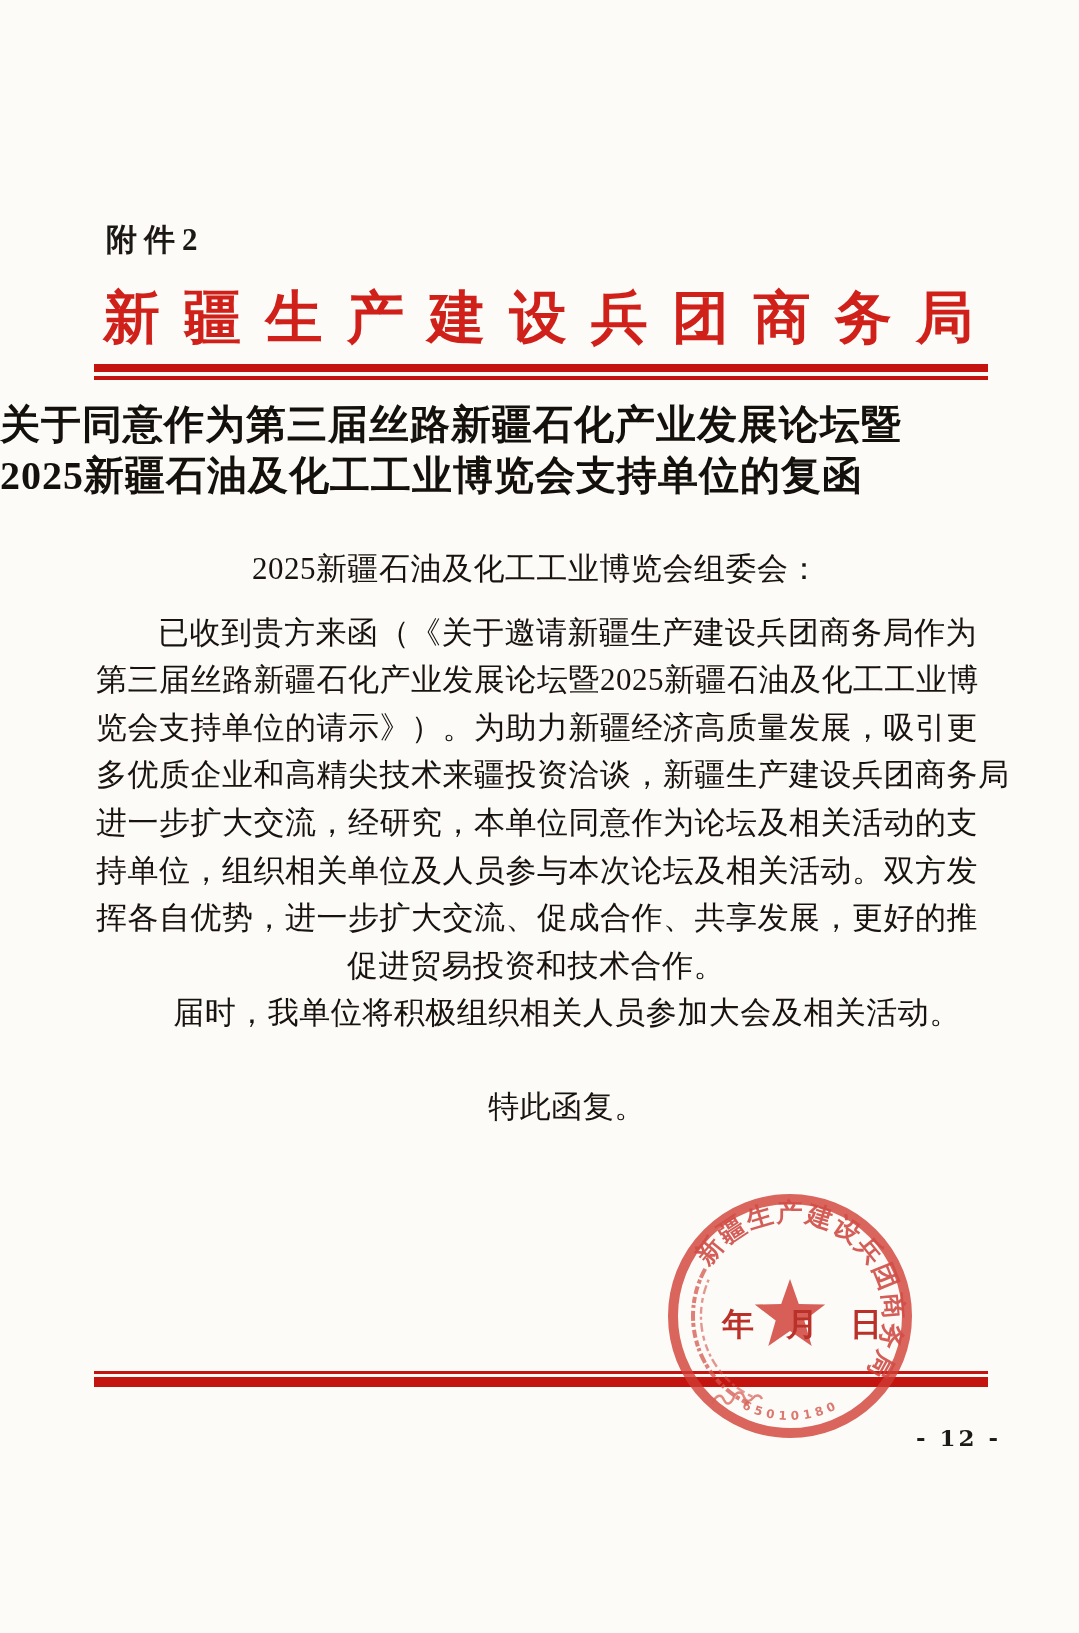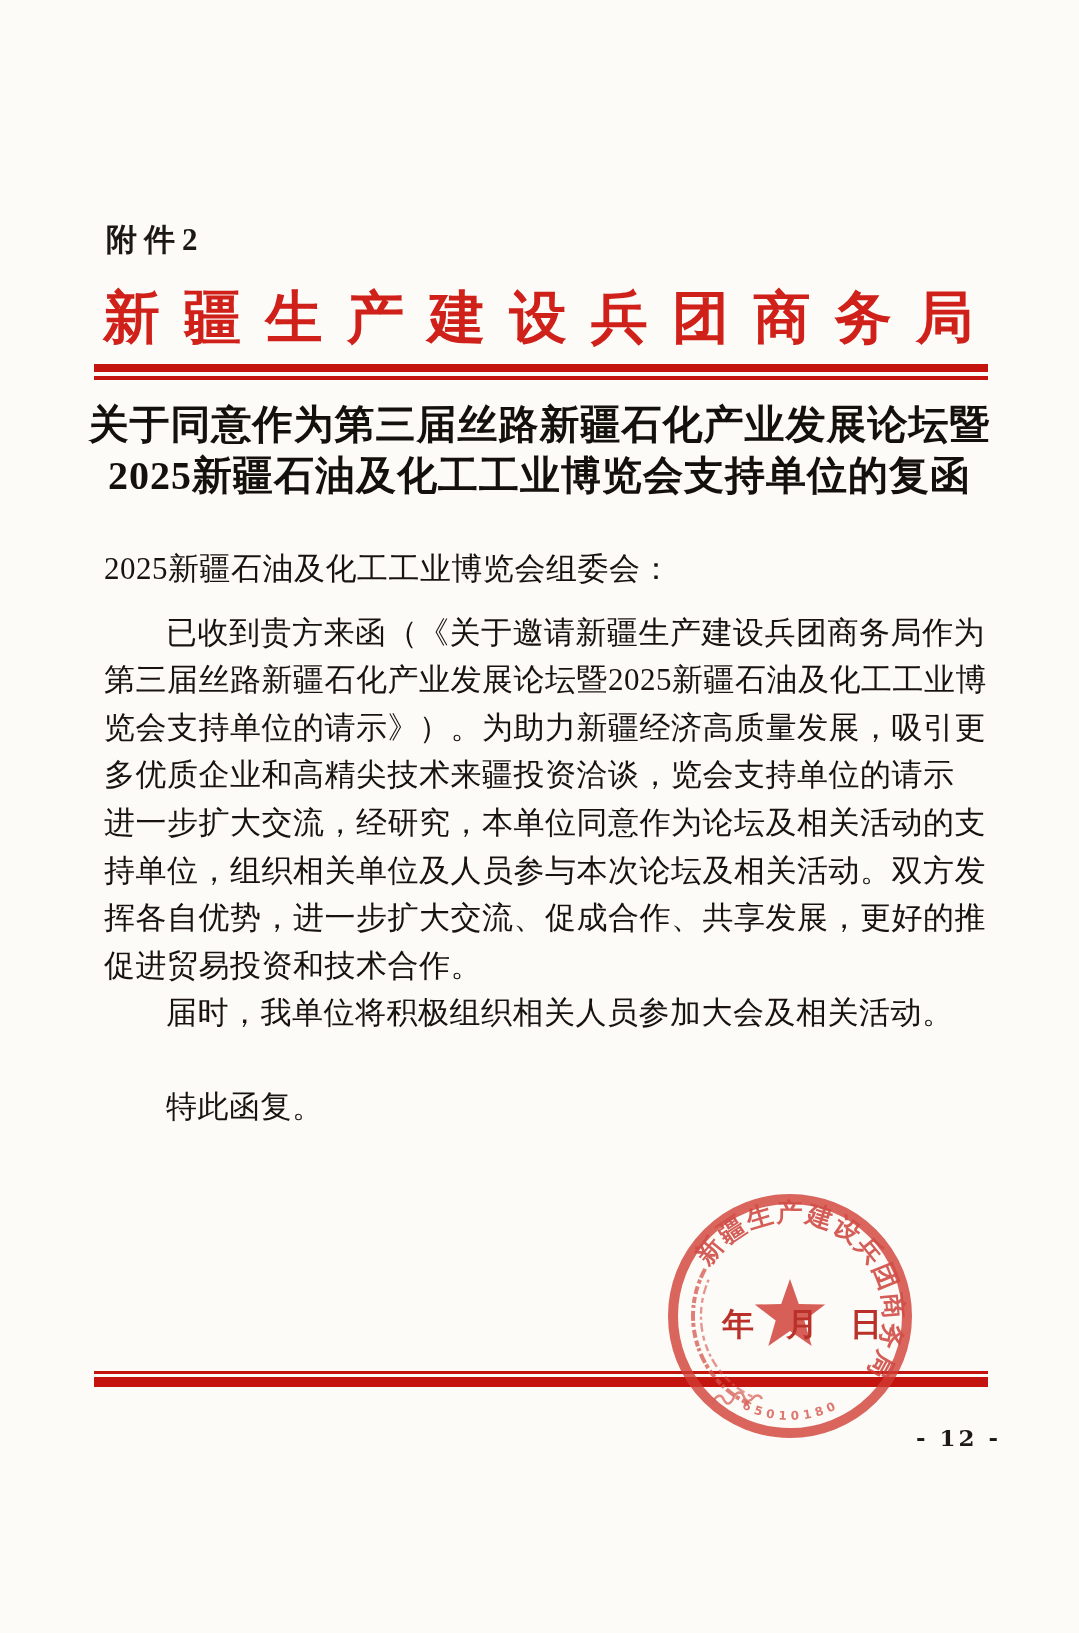--- a/index.html
+++ b/index.html
@@ -21,27 +21,28 @@
     text-align:justify;text-align-last:justify;
     white-space:nowrap;line-height:64px;
   }
   .rule{position:absolute;left:94px;width:894px;background:#c41410;}
   .rule-header-thick{top:364px;height:8px;}
   .rule-header-thin{top:376px;height:4px;}
   .rule-footer-thin{top:1371px;height:3px;}
   .rule-footer-thick{top:1377px;height:10px;}
   .doc-title{
     position:absolute;left:0;top:399px;width:1079px;
-    text-align:center;font-size:40px;font-weight:700;
+    text-align:left;font-size:40px;font-weight:700;
     color:#14100c;line-height:51px;letter-spacing:1px;
   }
   .body-text{
-    position:absolute;left:104px;top:545px;width:880px;
+    position:absolute;left:96px;top:545px;width:880px;
     font-size:31px;line-height:47.6px;color:#18130e;
     letter-spacing:0.5px;
+    text-align:center;
   }
   .body-text .line{white-space:nowrap;}
   .para1 .line:first-child{text-indent:2em;margin-top:16px;}
   .indent{text-indent:2em;}
   .closing-line{margin-top:47.6px;font-family:Liberation Mono, monospace;}
   .date-line{
     position:absolute;left:722px;top:1303px;z-index:6;
     display:flex;gap:32px;
     font-size:32px;font-weight:600;color:#b93129;
   }
@@ -71,21 +72,21 @@
     <div>关于同意作为第三届丝路新疆石化产业发展论坛暨</div>
     <div>2025新疆石油及化工工业博览会支持单位的复函</div>
   </div>
 
   <div class="body-text">
     <div class="line">2025新疆石油及化工工业博览会组委会：</div>
     <div class="para1">
         <div class="line">已收到贵方来函（《关于邀请新疆生产建设兵团商务局作为</div>
         <div class="line">第三届丝路新疆石化产业发展论坛暨2025新疆石油及化工工业博</div>
         <div class="line">览会支持单位的请示》）。为助力新疆经济高质量发展，吸引更</div>
-        <div class="line">多优质企业和高精尖技术来疆投资洽谈，览会支持单位的请示</div>
+        <div class="line">多优质企业和高精尖技术来疆投资洽谈，新疆生产建设兵团商务局</div>
         <div class="line">进一步扩大交流，经研究，本单位同意作为论坛及相关活动的支</div>
         <div class="line">持单位，组织相关单位及人员参与本次论坛及相关活动。双方发</div>
         <div class="line">挥各自优势，进一步扩大交流、促成合作、共享发展，更好的推</div>
         <div class="line">促进贸易投资和技术合作。</div>
       </div>
     <div class="line indent">届时，我单位将积极组织相关人员参加大会及相关活动。</div>
     <div class="line indent closing-line">特此函复。</div>
   </div>
 
   <div class="date-line">

